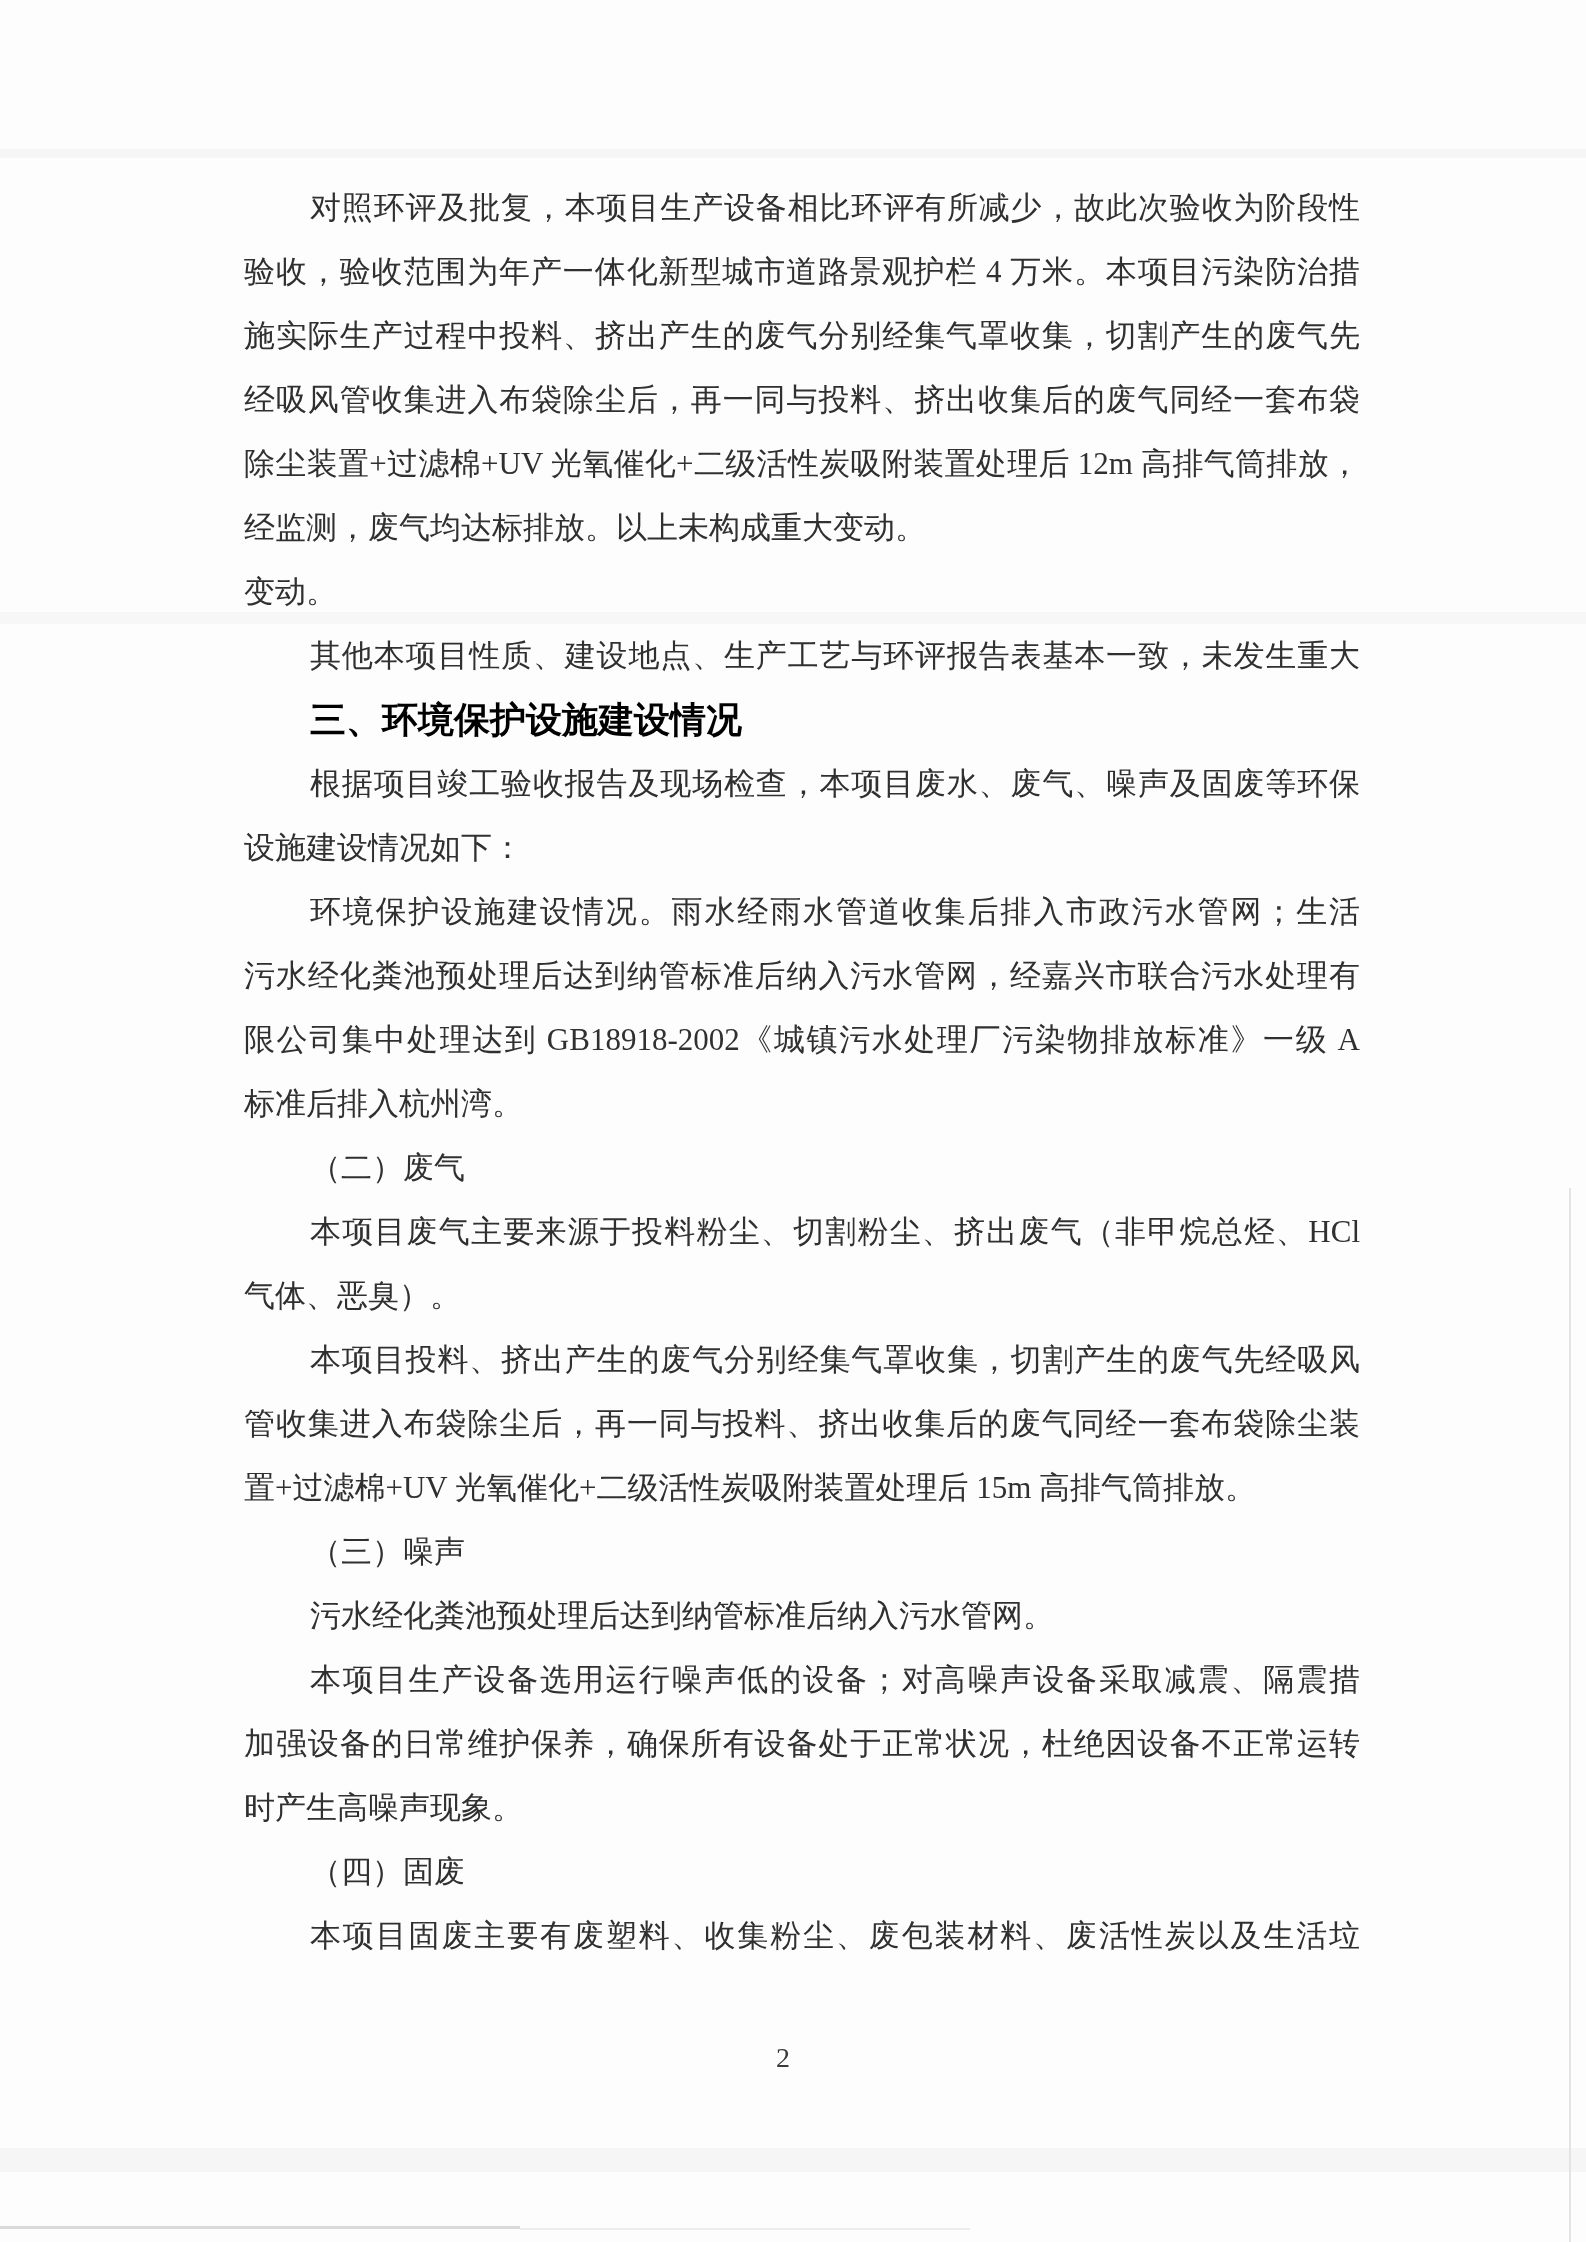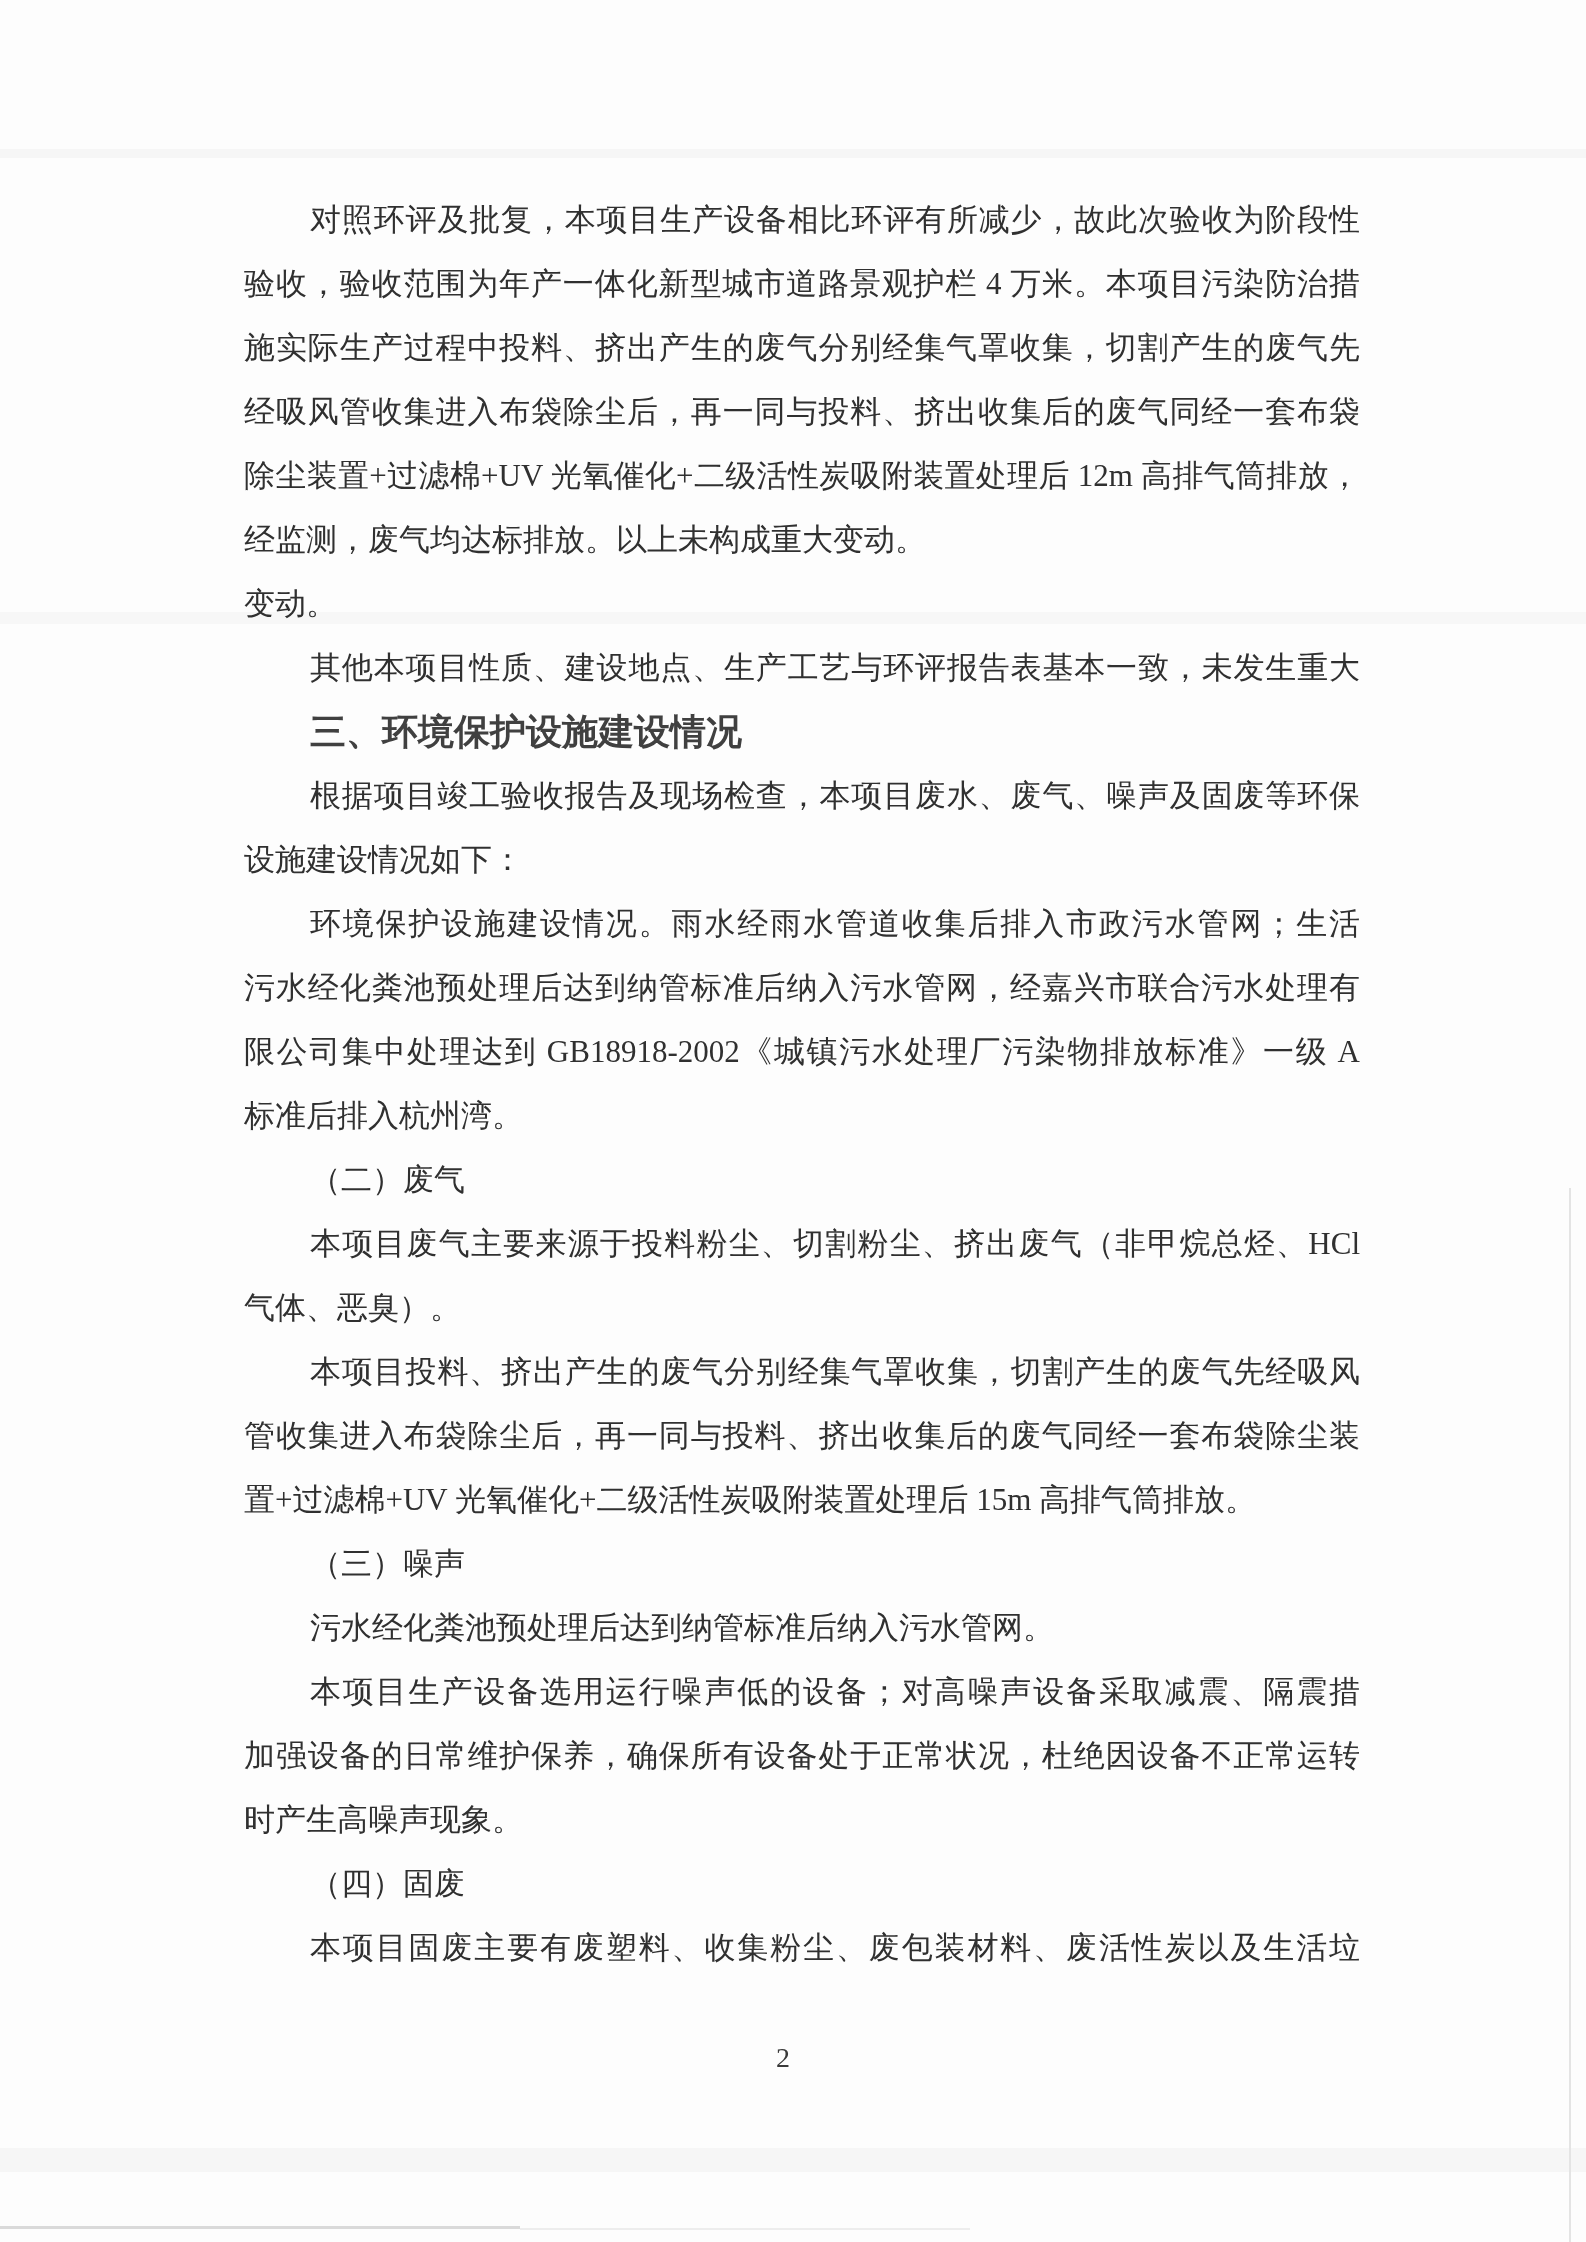--- a/index.html
+++ b/index.html
@@ -28,34 +28,34 @@
     position: absolute; left: 0; top: 2226px;
     width: 520px; height: 3px; background: #dadada; pointer-events: none;
   }
   .scan-bottomline-faint {
     position: absolute; left: 520px; top: 2228px;
     width: 450px; height: 2px; background: #ededed; pointer-events: none;
   }
 
   .textblock {
     position: absolute;
-    left: 244px; top: 188px;
+    left: 244px; top: 176px;
     width: 1116px;
     font-size: 31px;
     color: #303030;
   }
   .ln {
     height: 64px;
     line-height: 64px;
     text-align: justify;
     overflow: hidden;
   }
   .fill { text-align-last: justify; }
   .ind  { text-indent: 66px; }
-  .head { font-weight: bold; font-size: 36px; color: #404040; }
+  .head { font-weight: bold; font-size: 36px; color: #000000; }
 
   .pagenum {
     position: absolute;
     left: 703px; top: 2030px;
     width: 160px; height: 56px;
     line-height: 56px;
     text-align: center;
     font-size: 28px;
     color: #3a3a3a;
   }

